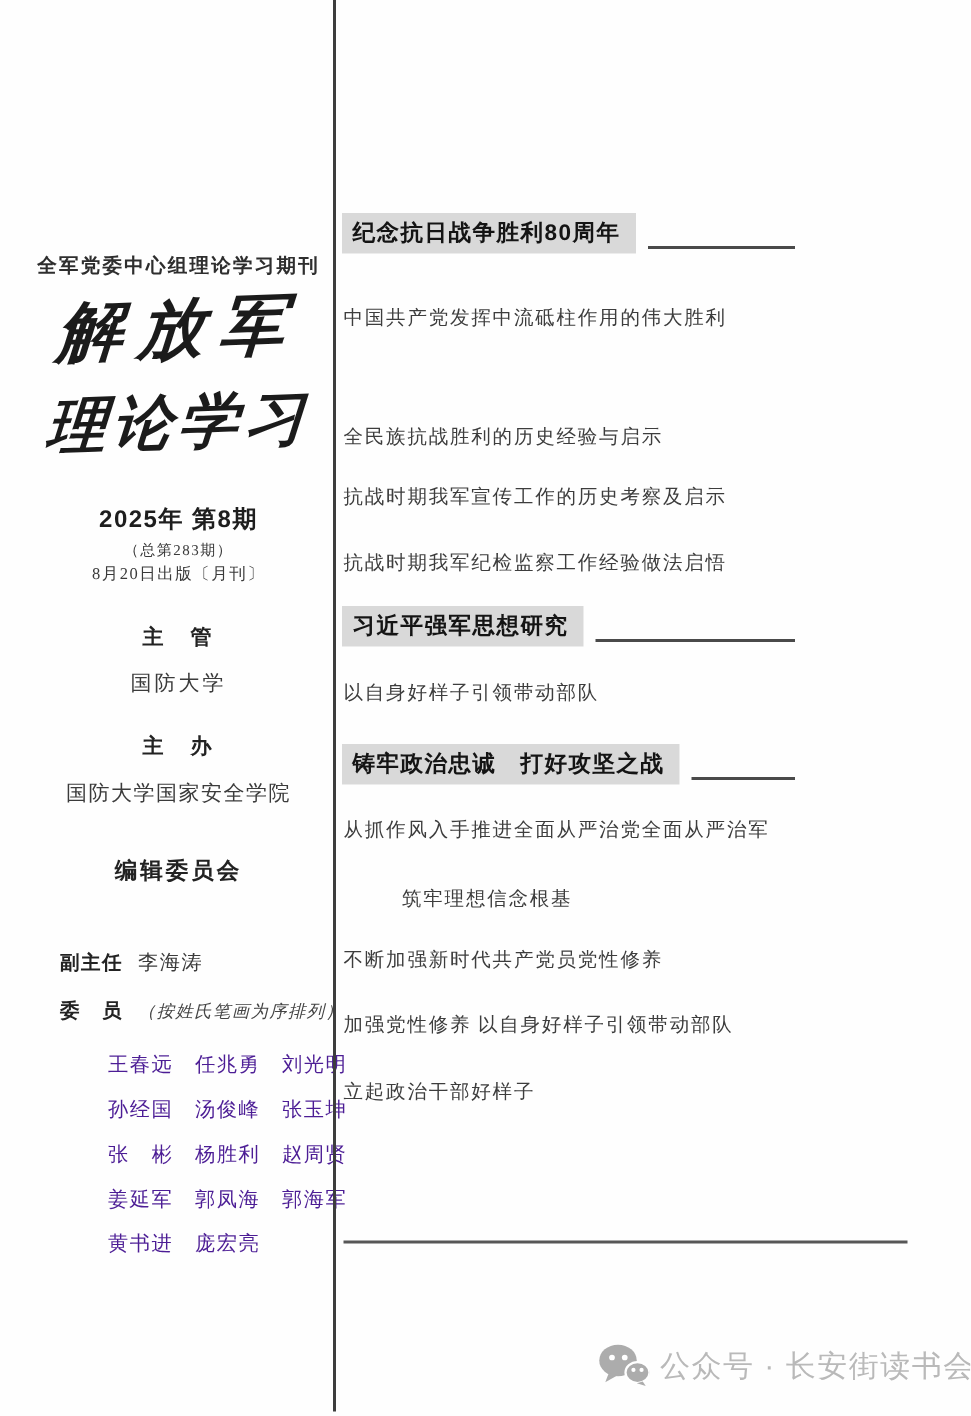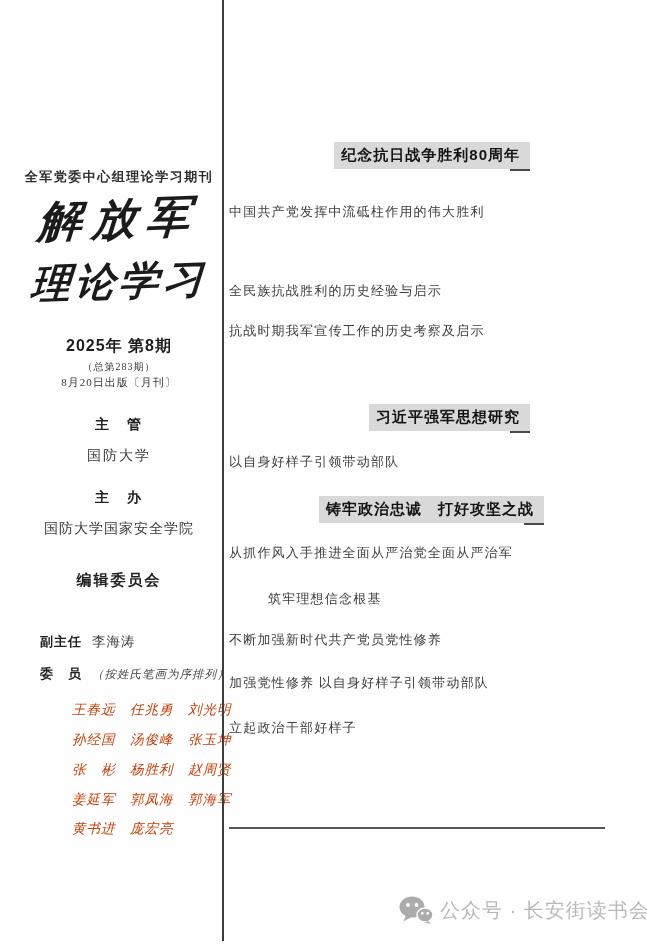--- a/index.html
+++ b/index.html
@@ -25,30 +25,30 @@
   .supervisor-label{top:416px;} .supervisor-name{top:447px; font-size:14px; letter-spacing:2px; color:#3b3b3b;}
   .organizer-label{top:489px;}  .organizer-name{top:520px; font-size:14px; letter-spacing:1px; color:#3b3b3b;}
   .board-title{top:571px; font-size:15px;}
   .board-row{position:absolute; left:26px; display:flex; align-items:baseline; white-space:nowrap;}
   .board-row .role{font-family:"Liberation Sans", sans-serif; font-weight:bold;
     font-size:13px; letter-spacing:1px; color:#222;}
   .board-row .names{margin-left:10px; font-size:13.5px; letter-spacing:1px; color:#3b3b3b;}
   .board-row .names.kai{font-style:italic; font-size:11.5px; color:#444;}
   .b0{top:600px;} .b1{top:633px;} .b2{top:665px;}
   .member-row{position:absolute; left:58px; font-size:13.5px; letter-spacing:1px;
-    color:#c2410c; white-space:nowrap;font-style:italic;}
+    color:#4c1d95; white-space:nowrap;}
   .m0{top:701px;} .m1{top:731px;} .m2{top:761px;} .m3{top:791px;} .m4{top:820px;}
   
   .divider{position:absolute; left:222px; top:0; width:1.5px; height:941px; background:#3d3d3d;}
   
-  .toc-header{position:absolute; left:228px; width:302px; display:flex; align-items:flex-end;flex-direction:column;}
+  .toc-header{position:absolute; left:228px; width:302px; display:flex; }
   .toc-header .lbl{background:#d9d9d9; color:#141414; font-family:"Liberation Sans", sans-serif;
     font-weight:bold; font-size:15px; letter-spacing:1px; padding:4px 10px 4px 7px; white-space:nowrap;}
   .toc-header .rule{flex:1; border-bottom:2px solid #4a4a4a; margin-left:8px; margin-bottom:3px; min-width:20px;}
-  .h0{top:142px;} .h1{top:404px;} .h2{top:496px;margin-left:14px;}
+  .h0{top:142px;} .h1{top:404px;} .h2{top:496px;}
   .article{position:absolute; left:229px; font-size:13px; color:#3d3d3d;
     letter-spacing:1.2px; white-space:nowrap;}
   .a00{top:203px;} .a01{top:282px;} .a02{top:322px;} .a03{top:366px;}
   .a10{top:453px;}
   .a20{top:544px;} .a21{top:590px;margin-left:39px;} .a22{top:631px;} .a23{top:674px;} .a24{top:719px;}
   .bottom-rule{position:absolute; left:229px; top:827px; width:376px; border-top:2px solid #575757;}
   
   .watermark{position:absolute; left:399px; top:896px; display:flex; align-items:center; gap:7px;
     color:#b9b9b9; font-family:"Liberation Sans", sans-serif; font-size:20px; letter-spacing:1px; white-space:nowrap;}
 </style>
@@ -88,20 +88,21 @@
 
   <div class="divider"></div>
 
   <div class="toc-header h0">
     <span class="lbl">纪念抗日战争胜利80周年</span>
     <span class="rule"></span>
   </div>
   <div class="article a00">中国共产党发挥中流砥柱作用的伟大胜利</div>
   <div class="article a01">全民族抗战胜利的历史经验与启示</div>
   <div class="article a02">抗战时期我军宣传工作的历史考察及启示</div>
+  <div class="article a03">抗战时期我军纪检监察工作经验做法启悟</div>
 
   <div class="toc-header h1">
     <span class="lbl">习近平强军思想研究</span>
     <span class="rule"></span>
   </div>
   <div class="article a10">以自身好样子引领带动部队</div>
 
   <div class="toc-header h2">
     <span class="lbl">铸牢政治忠诚　打好攻坚之战</span>
     <span class="rule"></span>

